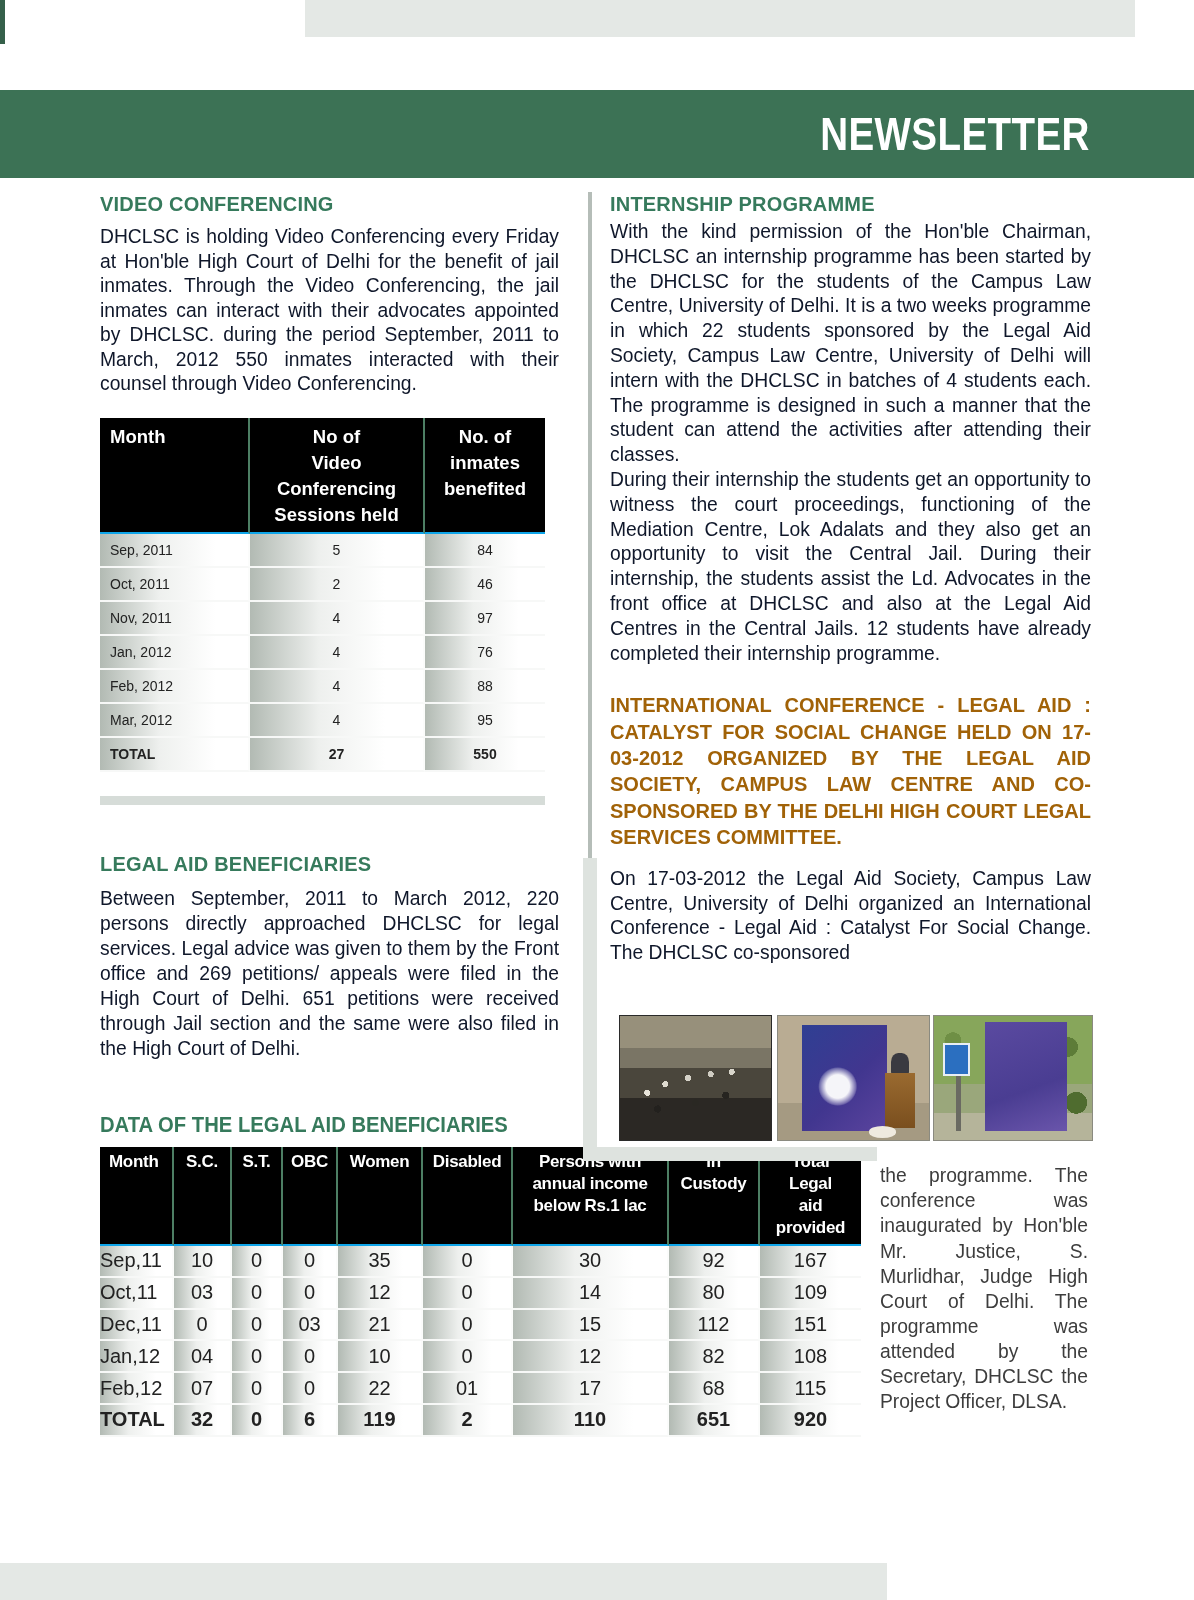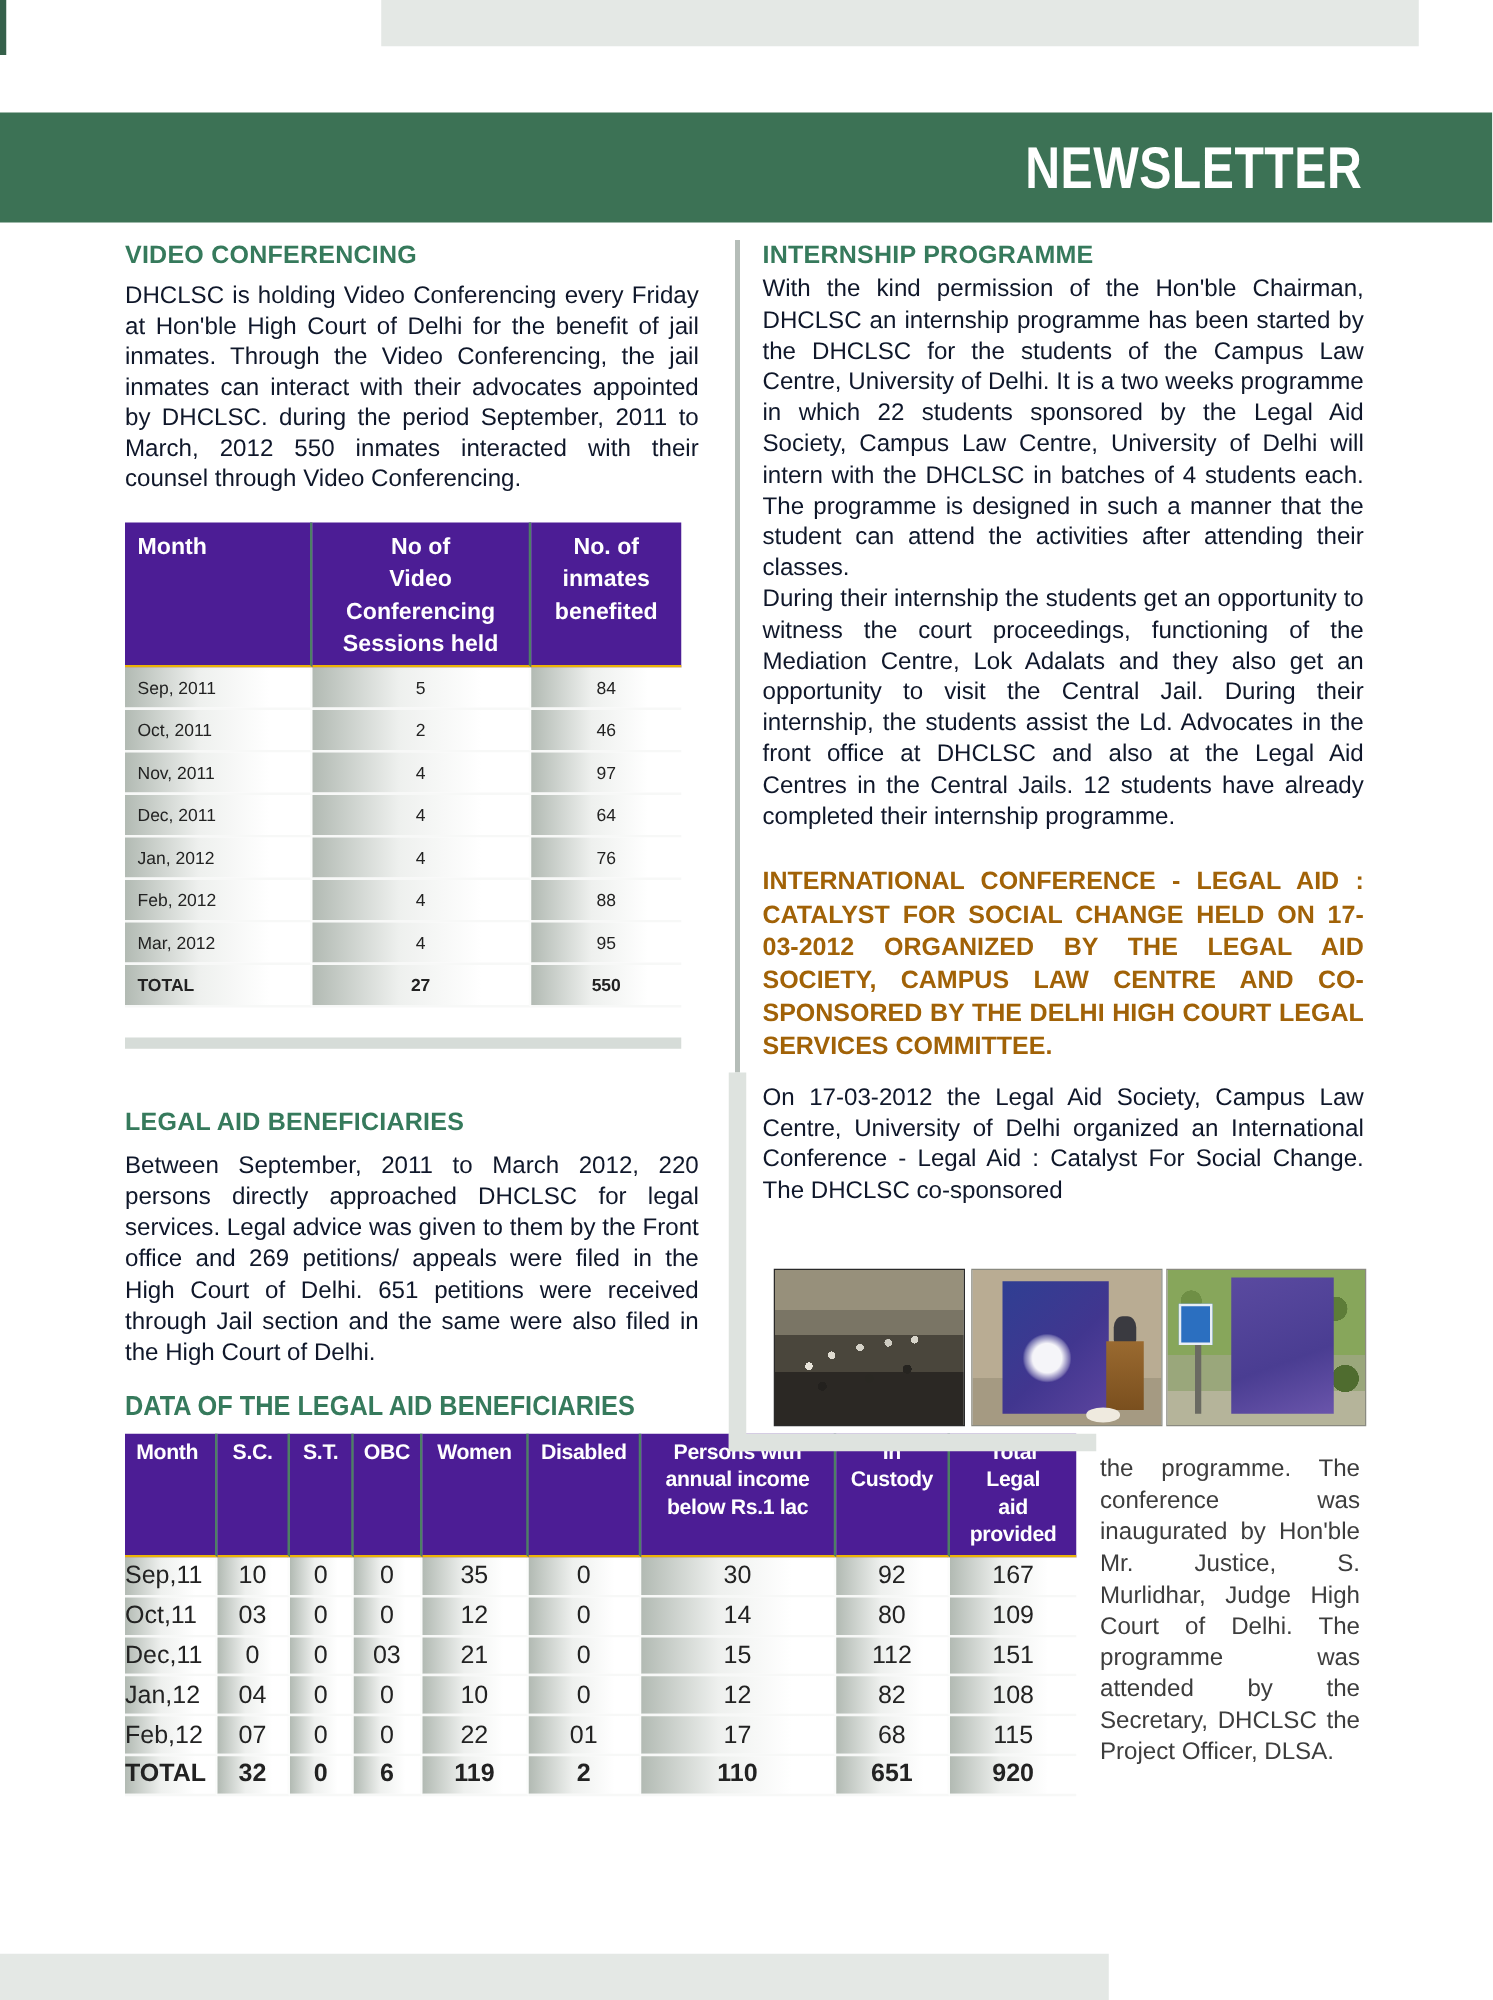--- a/index.html
+++ b/index.html
@@ -33,22 +33,22 @@
   .conf-heading{margin-top:26px;font-size:20px;line-height:26.3px;font-weight:bold;color:#a16207;text-align:justify;}
   .conf-body{margin-top:2px;line-height:25px;}
   .data-heading{
     position:absolute;left:100px;top:1114px;margin:0;font-size:22px;line-height:22px;font-weight:bold;
     color:#367a5c;transform:scaleX(0.92);transform-origin:0 50%;white-space:nowrap;
   }
   .side-text{position:absolute;left:880px;top:1144px;width:208px;font-size:19.3px;line-height:25.1px;text-align:justify;color:#3d3d3d;}
   
   table{border-collapse:separate;border-spacing:0;}
   th{
-    background:#4c1d95;color:#ffffff;font-weight:bold;vertical-align:top;text-align:center;
-    white-space:pre-line;border-right:2px solid #4d7f64;border-bottom:2px solid #eab308;
+    background:#000000;color:#ffffff;font-weight:bold;vertical-align:top;text-align:center;
+    white-space:pre-line;border-right:2px solid #4d7f64;border-bottom:2px solid #0ea5e9;
   }
   th:last-child{border-right:none;}
   th.first{text-align:left;}
   td{
     background:linear-gradient(90deg,#b2bab3 0%,#eef0ee 40%,#ffffff 78%);
     color:#222222;text-align:center;vertical-align:middle;
     border-right:2px solid #fbfcfb;border-bottom:2px solid #f7f8f7;
   }
   td:last-child{border-right:none;}
   td.first{text-align:left;}
@@ -147,25 +147,20 @@
             <td class="first">Oct, 2011</td>
             <td>2</td>
             <td>46</td>
           </tr>
           <tr>
             <td class="first">Nov, 2011</td>
             <td>4</td>
             <td>97</td>
           </tr>
           <tr>
-            <td class="first">Dec, 2011</td>
-            <td>4</td>
-            <td>64</td>
-          </tr>
-          <tr>
             <td class="first">Jan, 2012</td>
             <td>4</td>
             <td>76</td>
           </tr>
           <tr>
             <td class="first">Feb, 2012</td>
             <td>4</td>
             <td>88</td>
           </tr>
           <tr>

